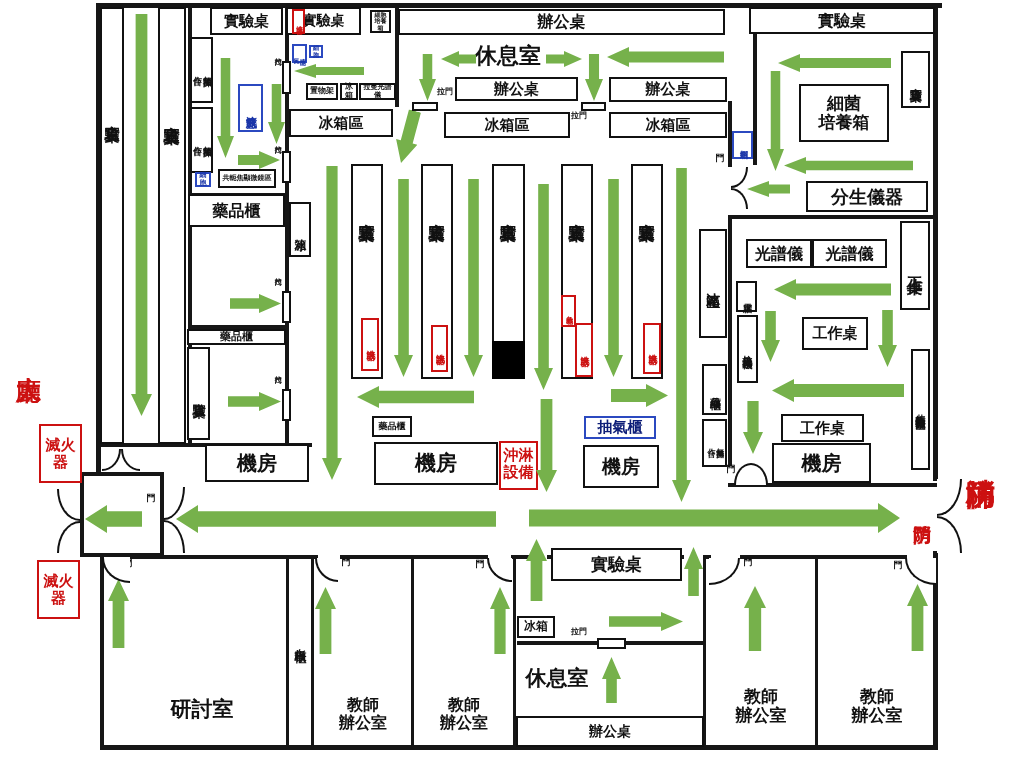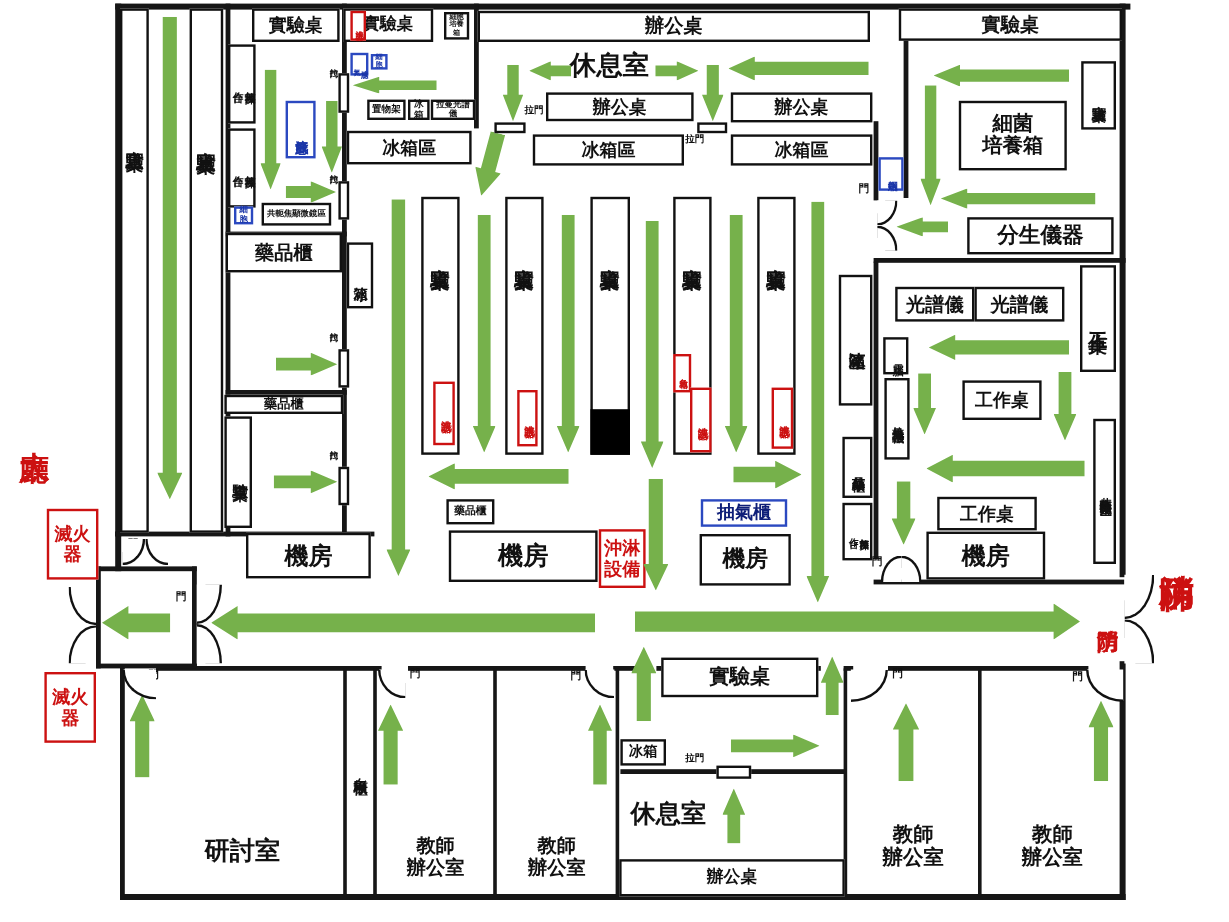--- a/index.html
+++ b/index.html
@@ -122,21 +122,21 @@
     <div class="el bx v jt" style="left: 492px; top: 164px; width: 33px; height: 215px; font-size: 16px; padding-top: 45px;">實驗桌</div>
     <div class="el bx v jt" style="left: 561px; top: 164px; width: 32px; height: 215px; font-size: 16px; padding-top: 45px;">實驗桌</div>
     <div class="el bx v jt" style="left: 631px; top: 164px; width: 32px; height: 215px; font-size: 16px; padding-top: 45px;">實驗桌</div>
     <div class="el rb v red" style="left: 361px; top: 318px; width: 18px; height: 53px; font-size: 9px;">洗眼器</div>
     <div class="el rb v red" style="left: 431px; top: 325px; width: 17px; height: 47px; font-size: 9px;">洗眼器</div>
     <div class="el rb v red" style="left: 561px; top: 295px; width: 15px; height: 32px; font-size: 7px;">急救箱</div>
     <div class="el rb v red" style="left: 575px; top: 323px; width: 18px; height: 54px; font-size: 9px;">洗眼器</div>
     <div class="el rb v red" style="left: 643px; top: 323px; width: 18px; height: 51px; font-size: 9px;">洗眼器</div>
     <div class="el bx" style="left: 372px; top: 416px; width: 40px; height: 21px; font-size: 9px;">藥品櫃</div>
     <div class="el bx" style="left: 374px; top: 442px; width: 124px; height: 43px; font-size: 21px;">機房</div>
-    <div class="el rb red pre" style="left: 499px; top: 441px; width: 39px; height: 49px; font-size: 15px;">沖淋
+    <div class="el rb red pre" style="left: 499px; top: 441px; width: 39px; height: 49px; font-size: 15px; font-family: Liberation Mono, monospace;">沖淋
 設備</div>
     <div class="el bb navy" style="left: 584px; top: 416px; width: 72px; height: 23px; font-size: 15px;">抽氣櫃</div>
     <div class="el bx" style="left: 583px; top: 445px; width: 76px; height: 43px; font-size: 19px;">機房</div>
     <div class="el bx" style="left: 551px; top: 548px; width: 131px; height: 33px; font-size: 17px;">實驗桌</div>
     <div class="el rb red pre" style="left: 39px; top: 424px; width: 43px; height: 59px; font-size: 15px;">滅火
 器</div>
     <div class="el rb red pre" style="left: 37px; top: 560px; width: 43px; height: 59px; font-size: 15px;">滅火
 器</div>
     <div class="el nb v red" style="left: 10px; top: 324px; width: 36px; height: 66px; font-size: 25px;">大廳</div>
     <div class="el nb v red" style="left: 958px; top: 396px; width: 44px; height: 120px; font-size: 29px;">消防梯</div>

